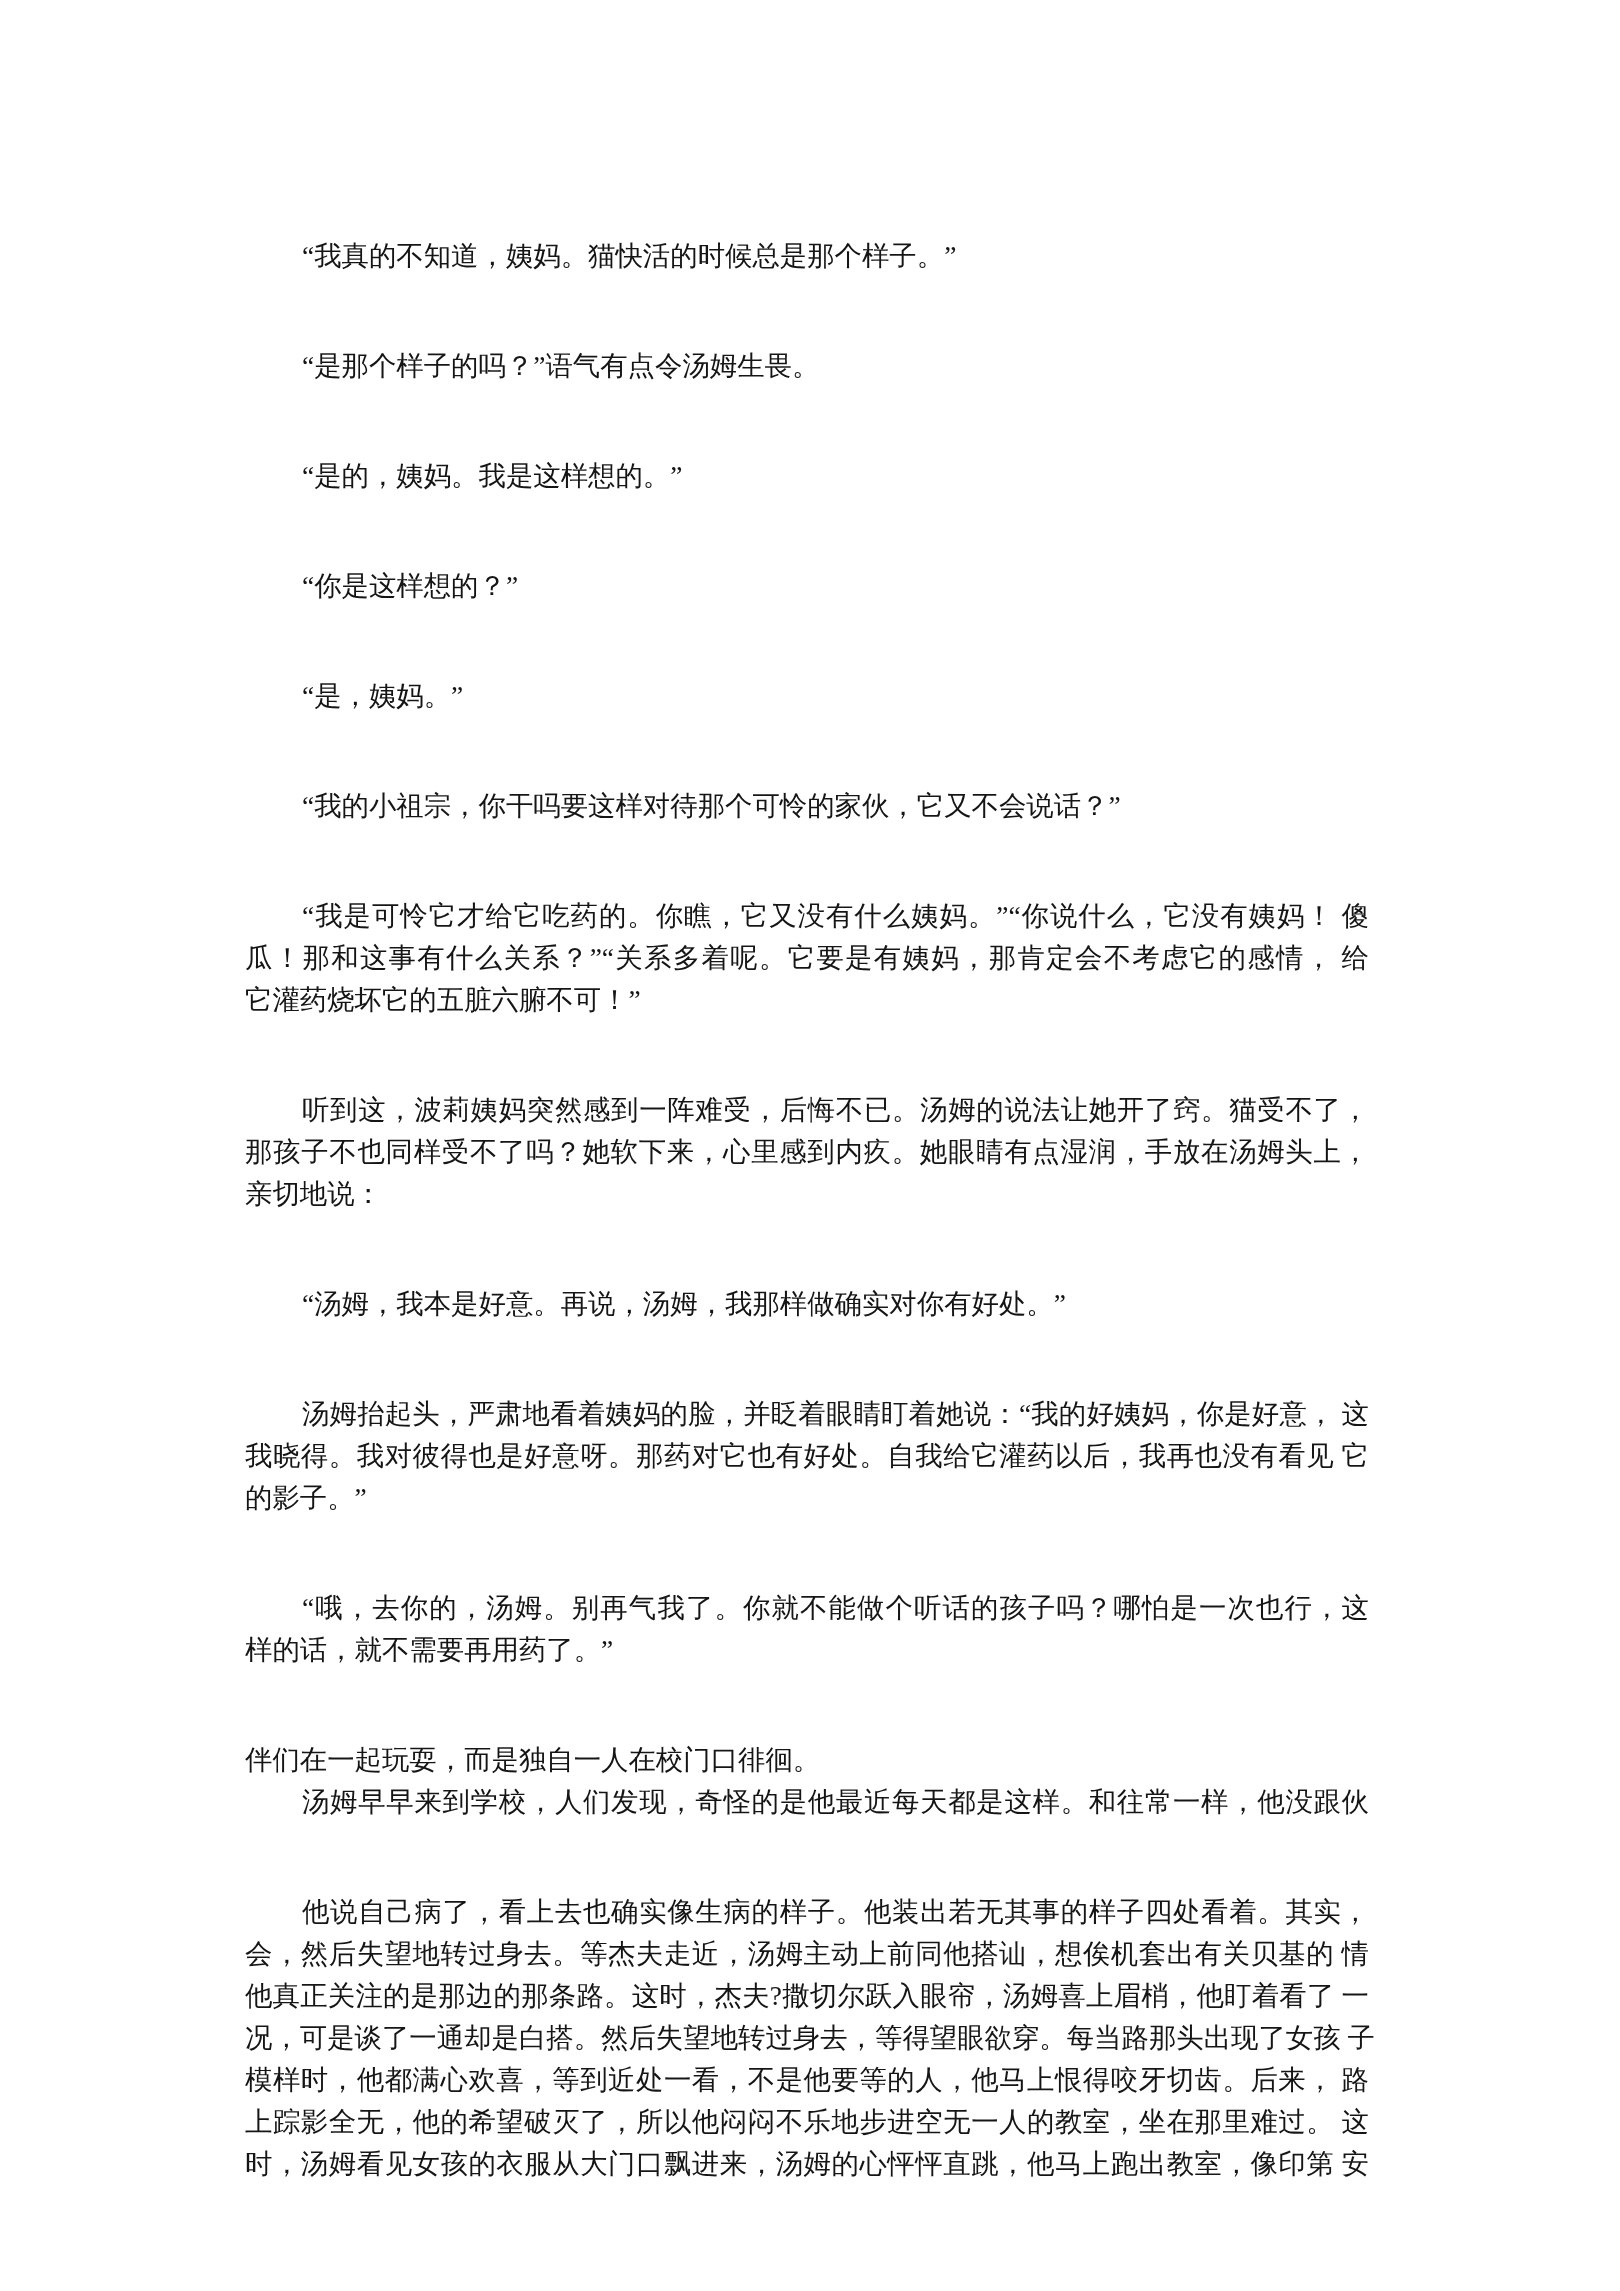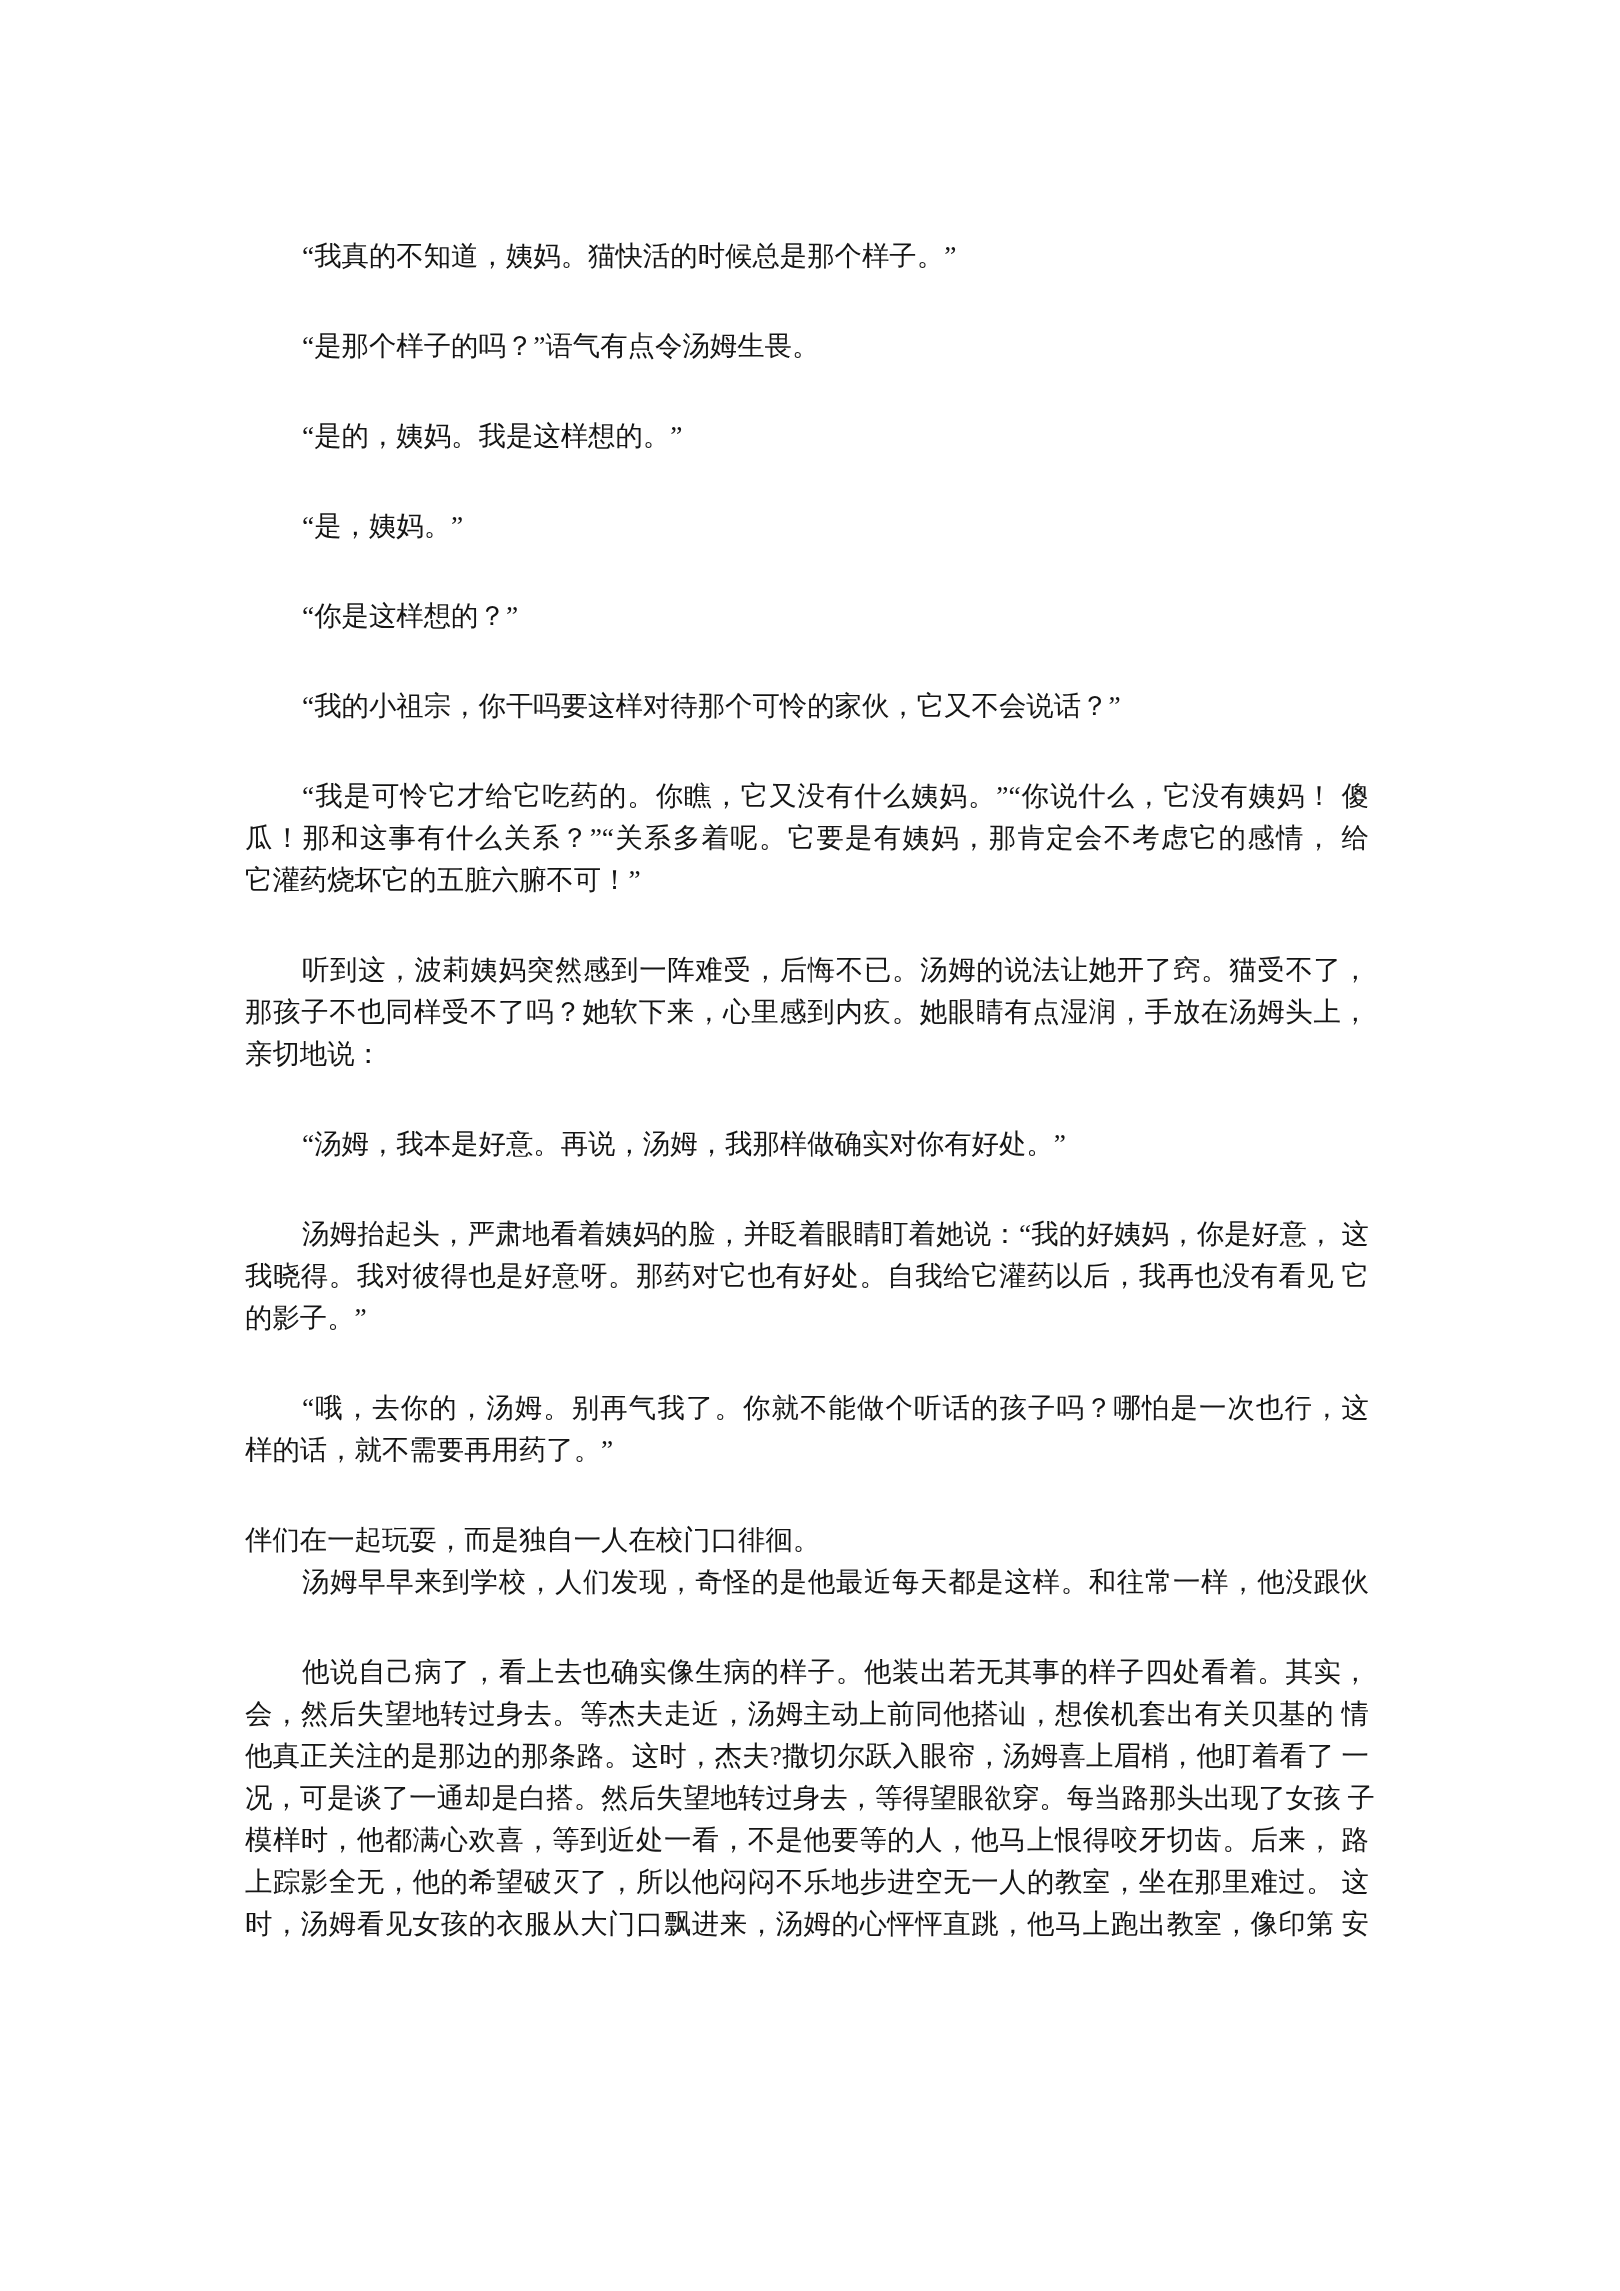--- a/index.html
+++ b/index.html
@@ -18,21 +18,21 @@
     box-sizing: border-box;
     width: 1620px;
     height: 2292px;
     padding: 235px 251px 39px 245px;
     background: #ffffff;
   }
   .para {
     margin: 0;
   }
   .para + .para {
-    margin-top: 48px;
+    margin-top: 68px;
   }
   .line {
     font-size: 27.4px;
     line-height: 42px;
     white-space: nowrap;
     text-align: justify;
     text-align-last: justify;
     letter-spacing: 0;
   }
   .line.first {
@@ -49,24 +49,24 @@
     <div class="para">
       <div class="line first lastline">“我真的不知道，姨妈。猫快活的时候总是那个样子。”</div>
     </div>
     <div class="para">
       <div class="line first lastline">“是那个样子的吗？”语气有点令汤姆生畏。</div>
     </div>
     <div class="para">
       <div class="line first lastline">“是的，姨妈。我是这样想的。”</div>
     </div>
     <div class="para">
-      <div class="line first lastline">“是，姨妈。”</div>
+      <div class="line first lastline">“你是这样想的？”</div>
     </div>
     <div class="para">
-      <div class="line first lastline">“你是这样想的？”</div>
+      <div class="line first lastline">“是，姨妈。”</div>
     </div>
     <div class="para">
       <div class="line first lastline">“我的小祖宗，你干吗要这样对待那个可怜的家伙，它又不会说话？”</div>
     </div>
     <div class="para">
       <div class="line first">“我是可怜它才给它吃药的。你瞧，它又没有什么姨妈。”“你说什么，它没有姨妈！ 傻</div>
       <div class="line">瓜！那和这事有什么关系？”“关系多着呢。它要是有姨妈，那肯定会不考虑它的感情， 给</div>
       <div class="line lastline">它灌药烧坏它的五脏六腑不可！”</div>
     </div>
     <div class="para">

